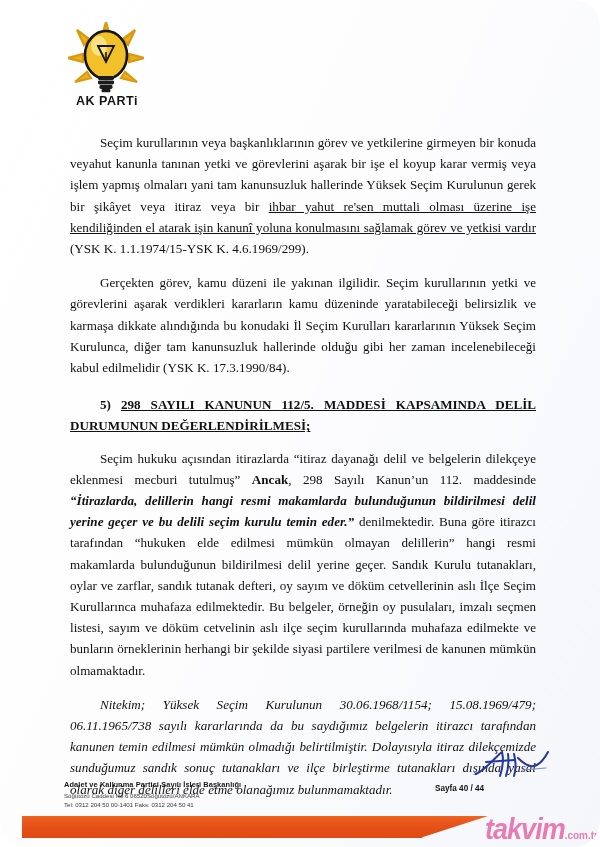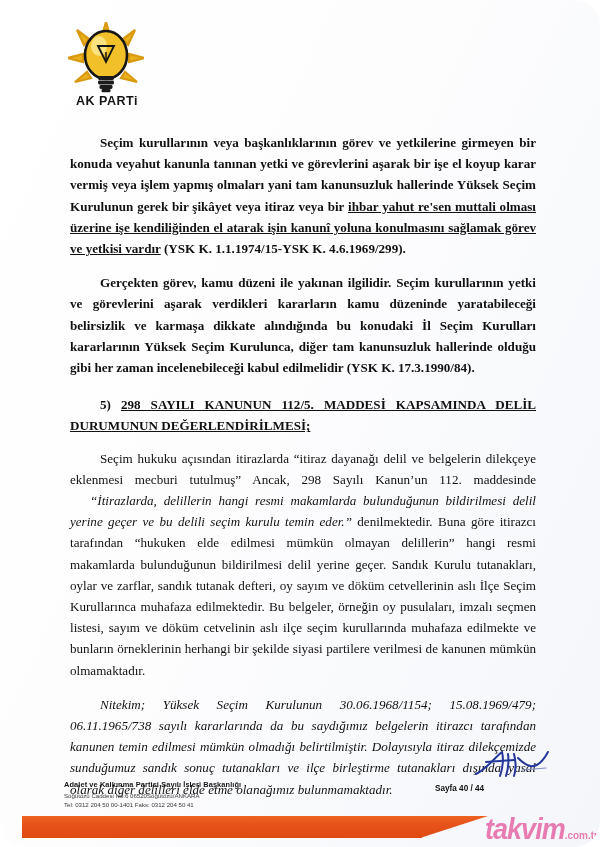--- a/index.html
+++ b/index.html
@@ -47,25 +47,25 @@
   }
   p.para {
     margin: 0 0 13px 0;
     font-size: 13.1px;
     line-height: 1.62;
     text-align: justify;
     text-indent: 30px;
     color: #111111;
     hyphens: none;
   }
-  p.bold { font-weight: bold; }
+  p.bold { font-weight: normal; }
   p.ital { font-style: italic; }
   .u { text-decoration: underline; }
-  .b { font-weight: normal; }
-  .bi { font-weight: normal; font-style: italic; margin-left: 20px; }
+  .b { font-weight: bold; }
+  .bi { font-weight: bold; font-style: italic; }
 
   h2.heading {
     margin: 16px 0 11px 0;
     font-size: 13.1px;
     line-height: 1.62;
     font-weight: bold;
     text-align: justify;
     text-indent: 30px;
     color: #111111;
   }

